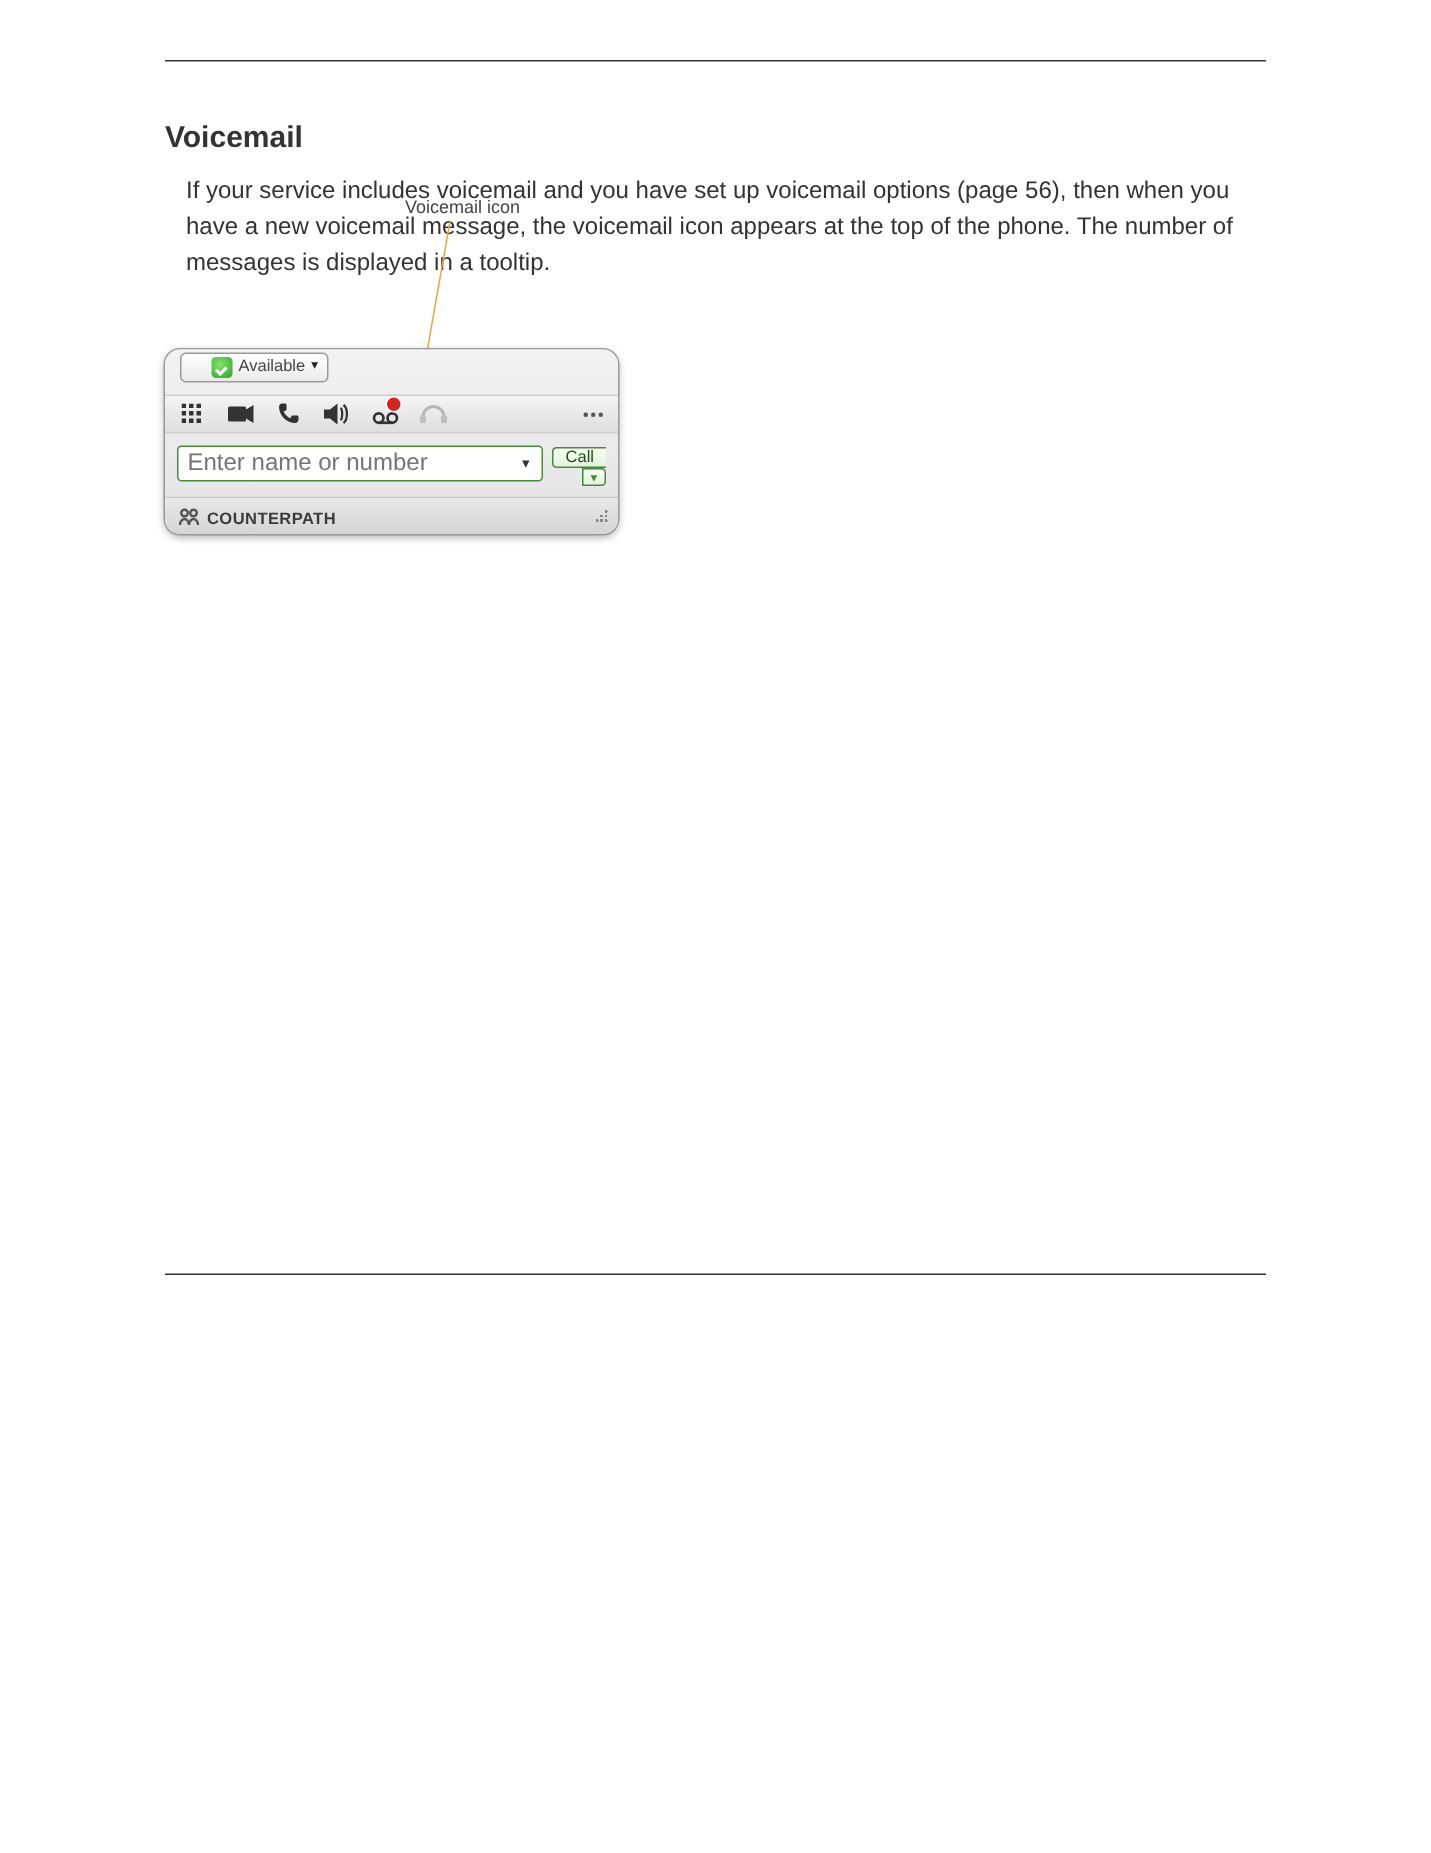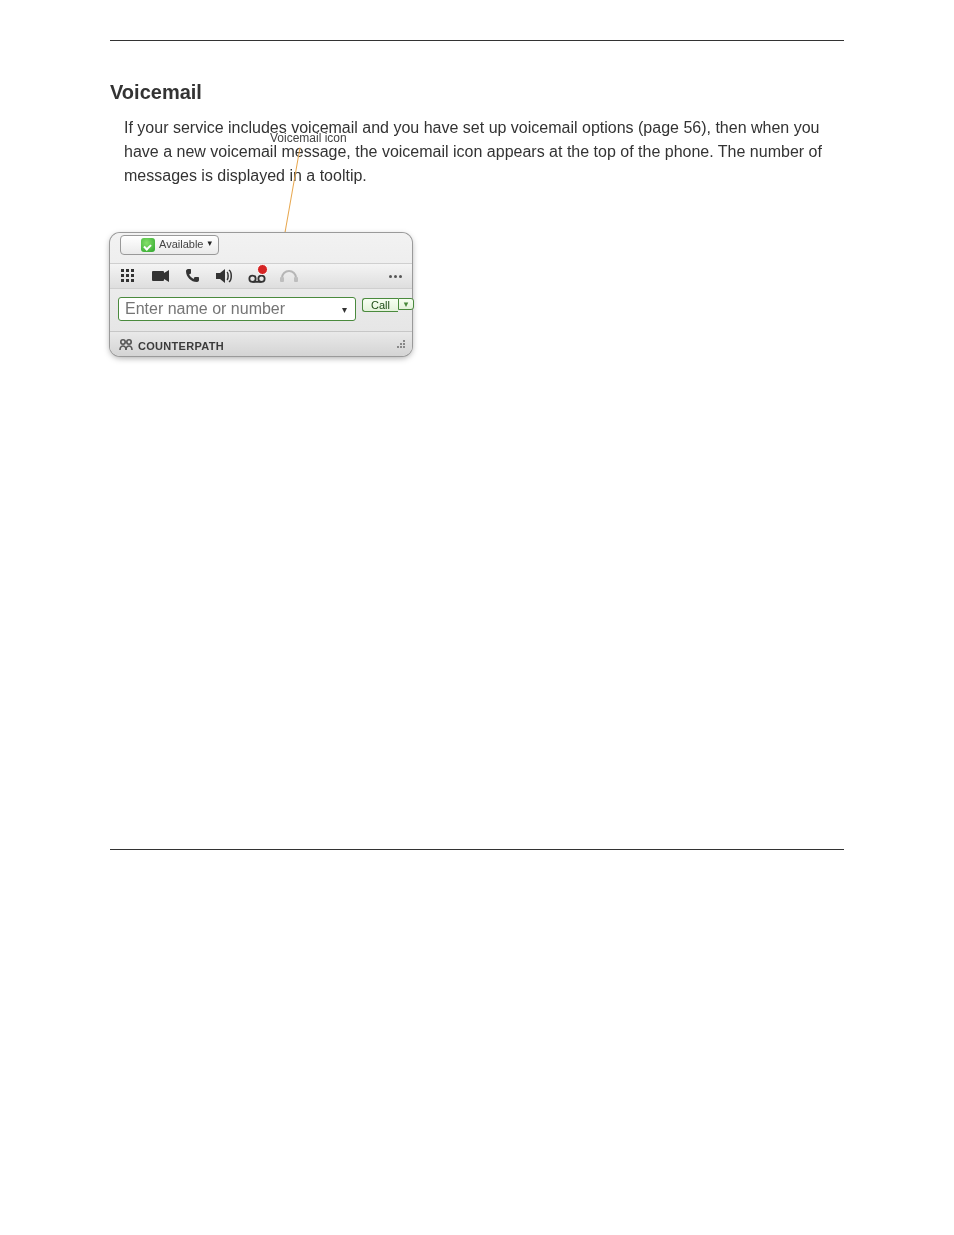--- a/index.html
+++ b/index.html
@@ -123,21 +123,21 @@
     border:1px solid #4a8a3d; border-radius:3px;
     background:#fff; padding:0 4px 0 0;
     height:22px;
   }
   .dial-input {
     flex:1; border:none; outline:none; font-size:16px;
     padding:3px 6px; color:#888; background:transparent;
   }
   .input-chev { font-size:10px; color:#333; padding:0 4px; }
   .call-btn {
-    display:flex; align-items:flex-start; height:22px;
+    display:flex; align-items:flex-end; height:22px;flex-direction:column;
   }
   .call-main {
     border:1px solid #4a8a3d; border-right:none;
     background:linear-gradient(#f7fff2,#e4f2db);
     padding:0 8px; font-size:11px; color:#1d4d16;
     display:flex; align-items:center;
     border-top-left-radius:3px; border-bottom-left-radius:3px;
   }
   .call-more {
     border:1px solid #4a8a3d;

